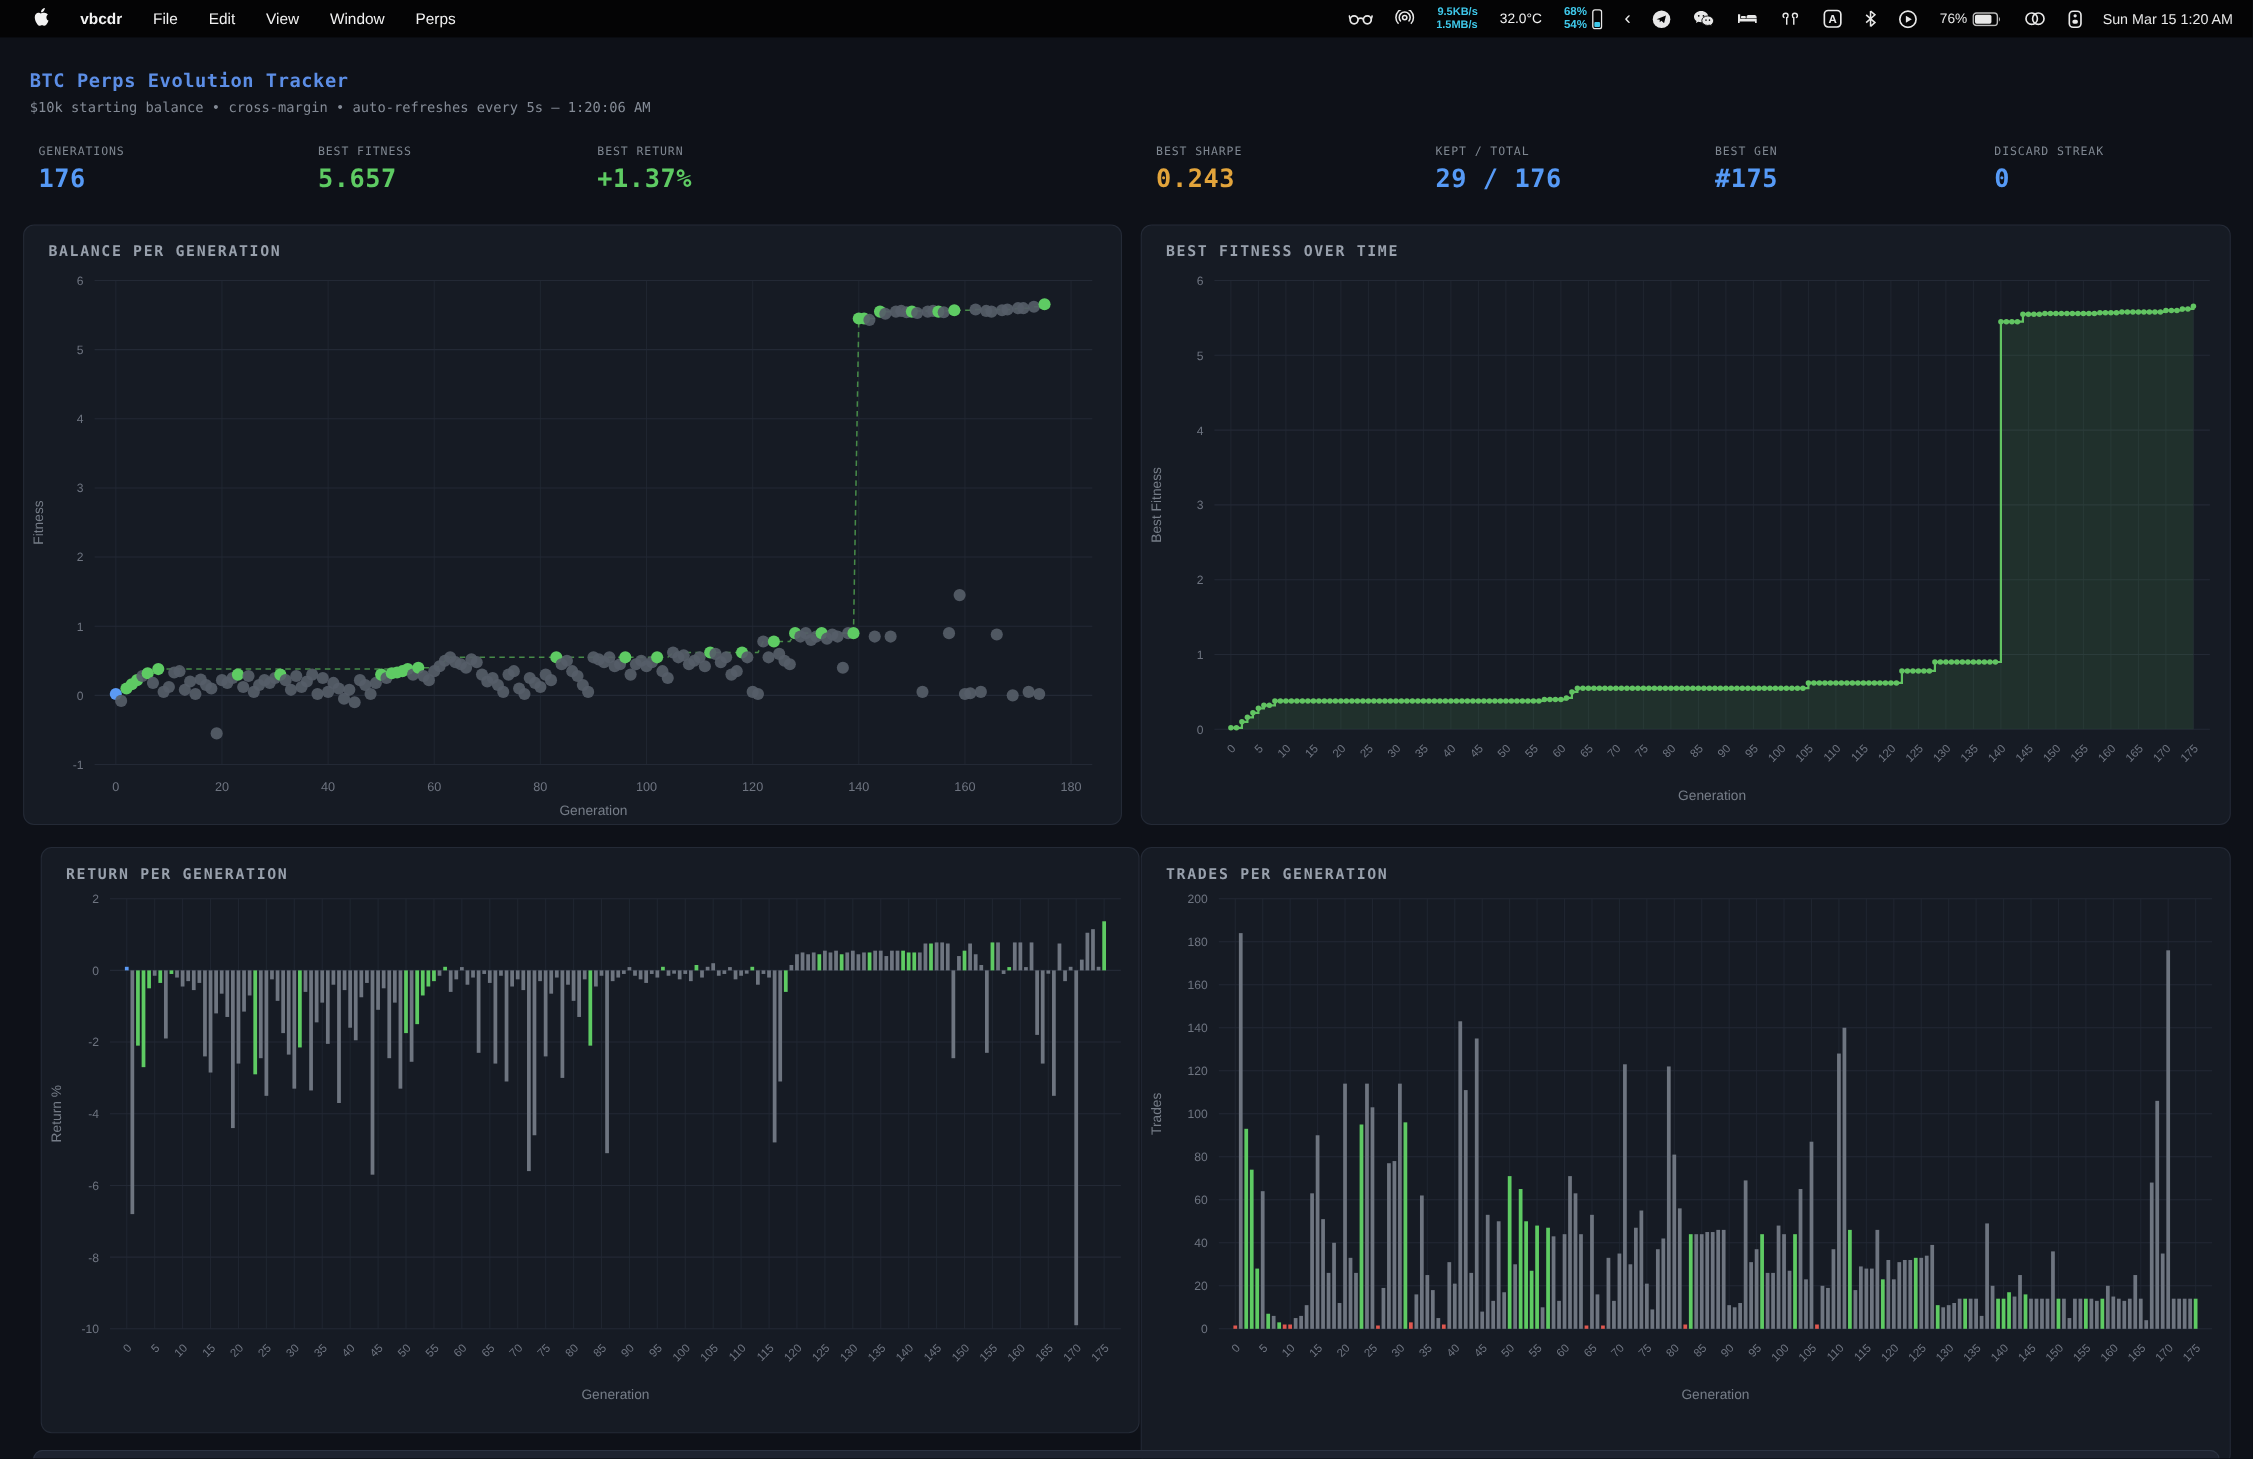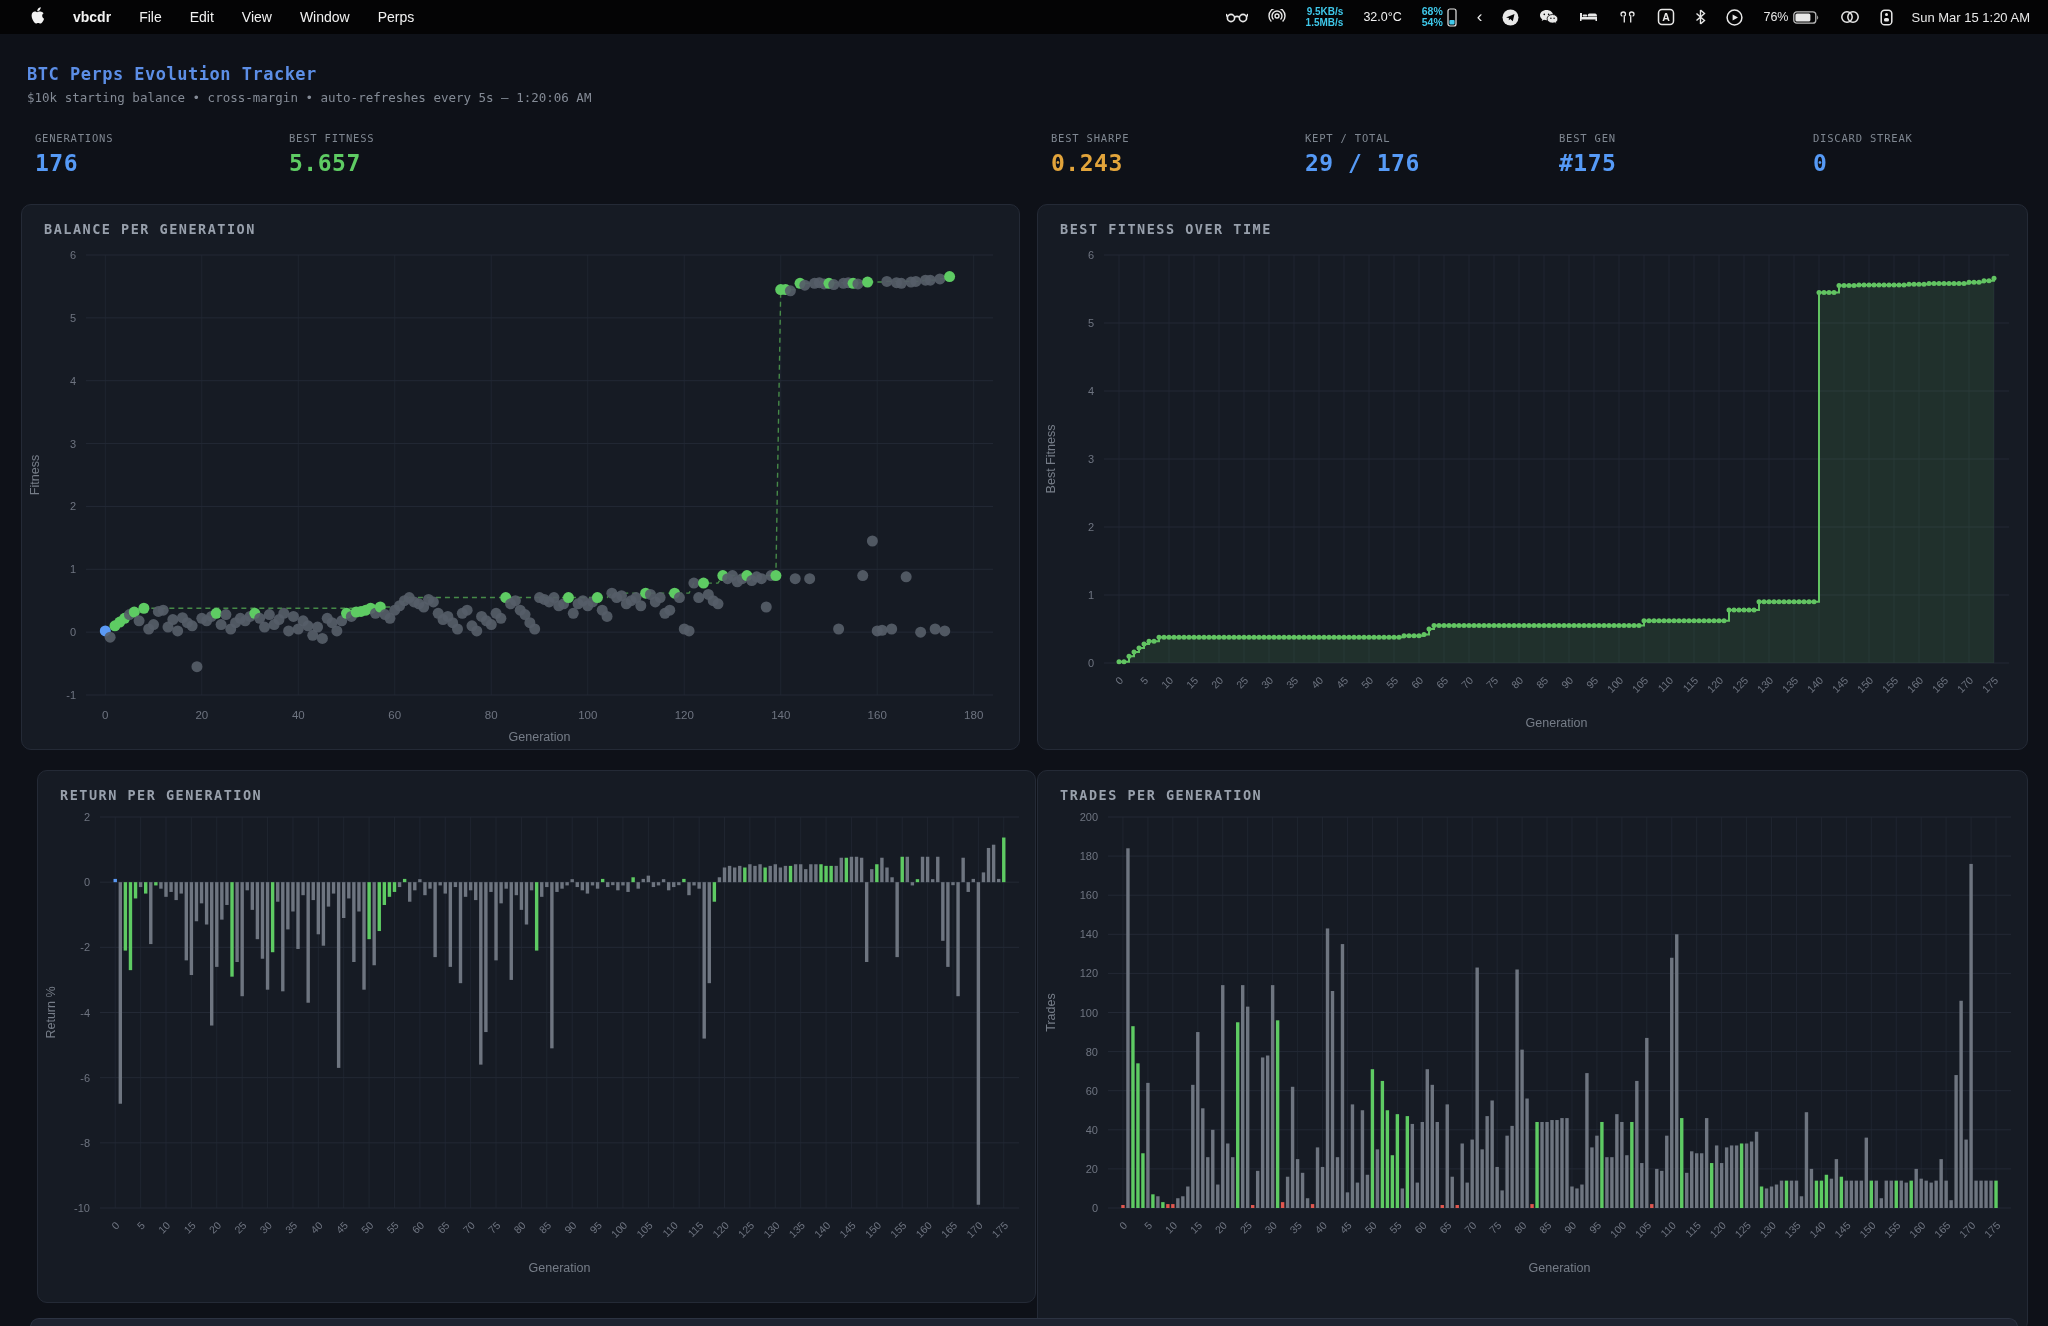--- a/index.html
+++ b/index.html
@@ -168,20 +168,24 @@
   <div id="page-title" data-name="page-title">BTC Perps Evolution Tracker</div>
   <div id="page-subtitle" data-name="page-subtitle">$10k starting balance • cross-margin • auto-refreshes every 5s — 1:20:06 AM</div>
 
   <div class="stat" style="left:35px" data-name="stat-generations">
     <span data-name="stat-label">GENERATIONS</span>
     <span data-name="stat-value" class="v-blue">176</span>
   </div>
   <div class="stat" style="left:289px" data-name="stat-best-fitness">
     <span data-name="stat-label">BEST FITNESS</span>
     <span data-name="stat-value" class="v-green">5.657</span>
+  </div>
+  <div class="stat" style="left:543px" data-name="stat-best-return">
+    <span data-name="stat-label">BEST RETURN</span>
+    <span data-name="stat-value" class="v-green">+1.37%</span>
   </div>
   <div class="stat" style="left:1051px" data-name="stat-best-sharpe">
     <span data-name="stat-label">BEST SHARPE</span>
     <span data-name="stat-value" class="v-amber">0.243</span>
   </div>
   <div class="stat" style="left:1305px" data-name="stat-kept-total">
     <span data-name="stat-label">KEPT / TOTAL</span>
     <span data-name="stat-value" class="v-blue">29 / 176</span>
   </div>
   <div class="stat" style="left:1559px" data-name="stat-best-gen">

